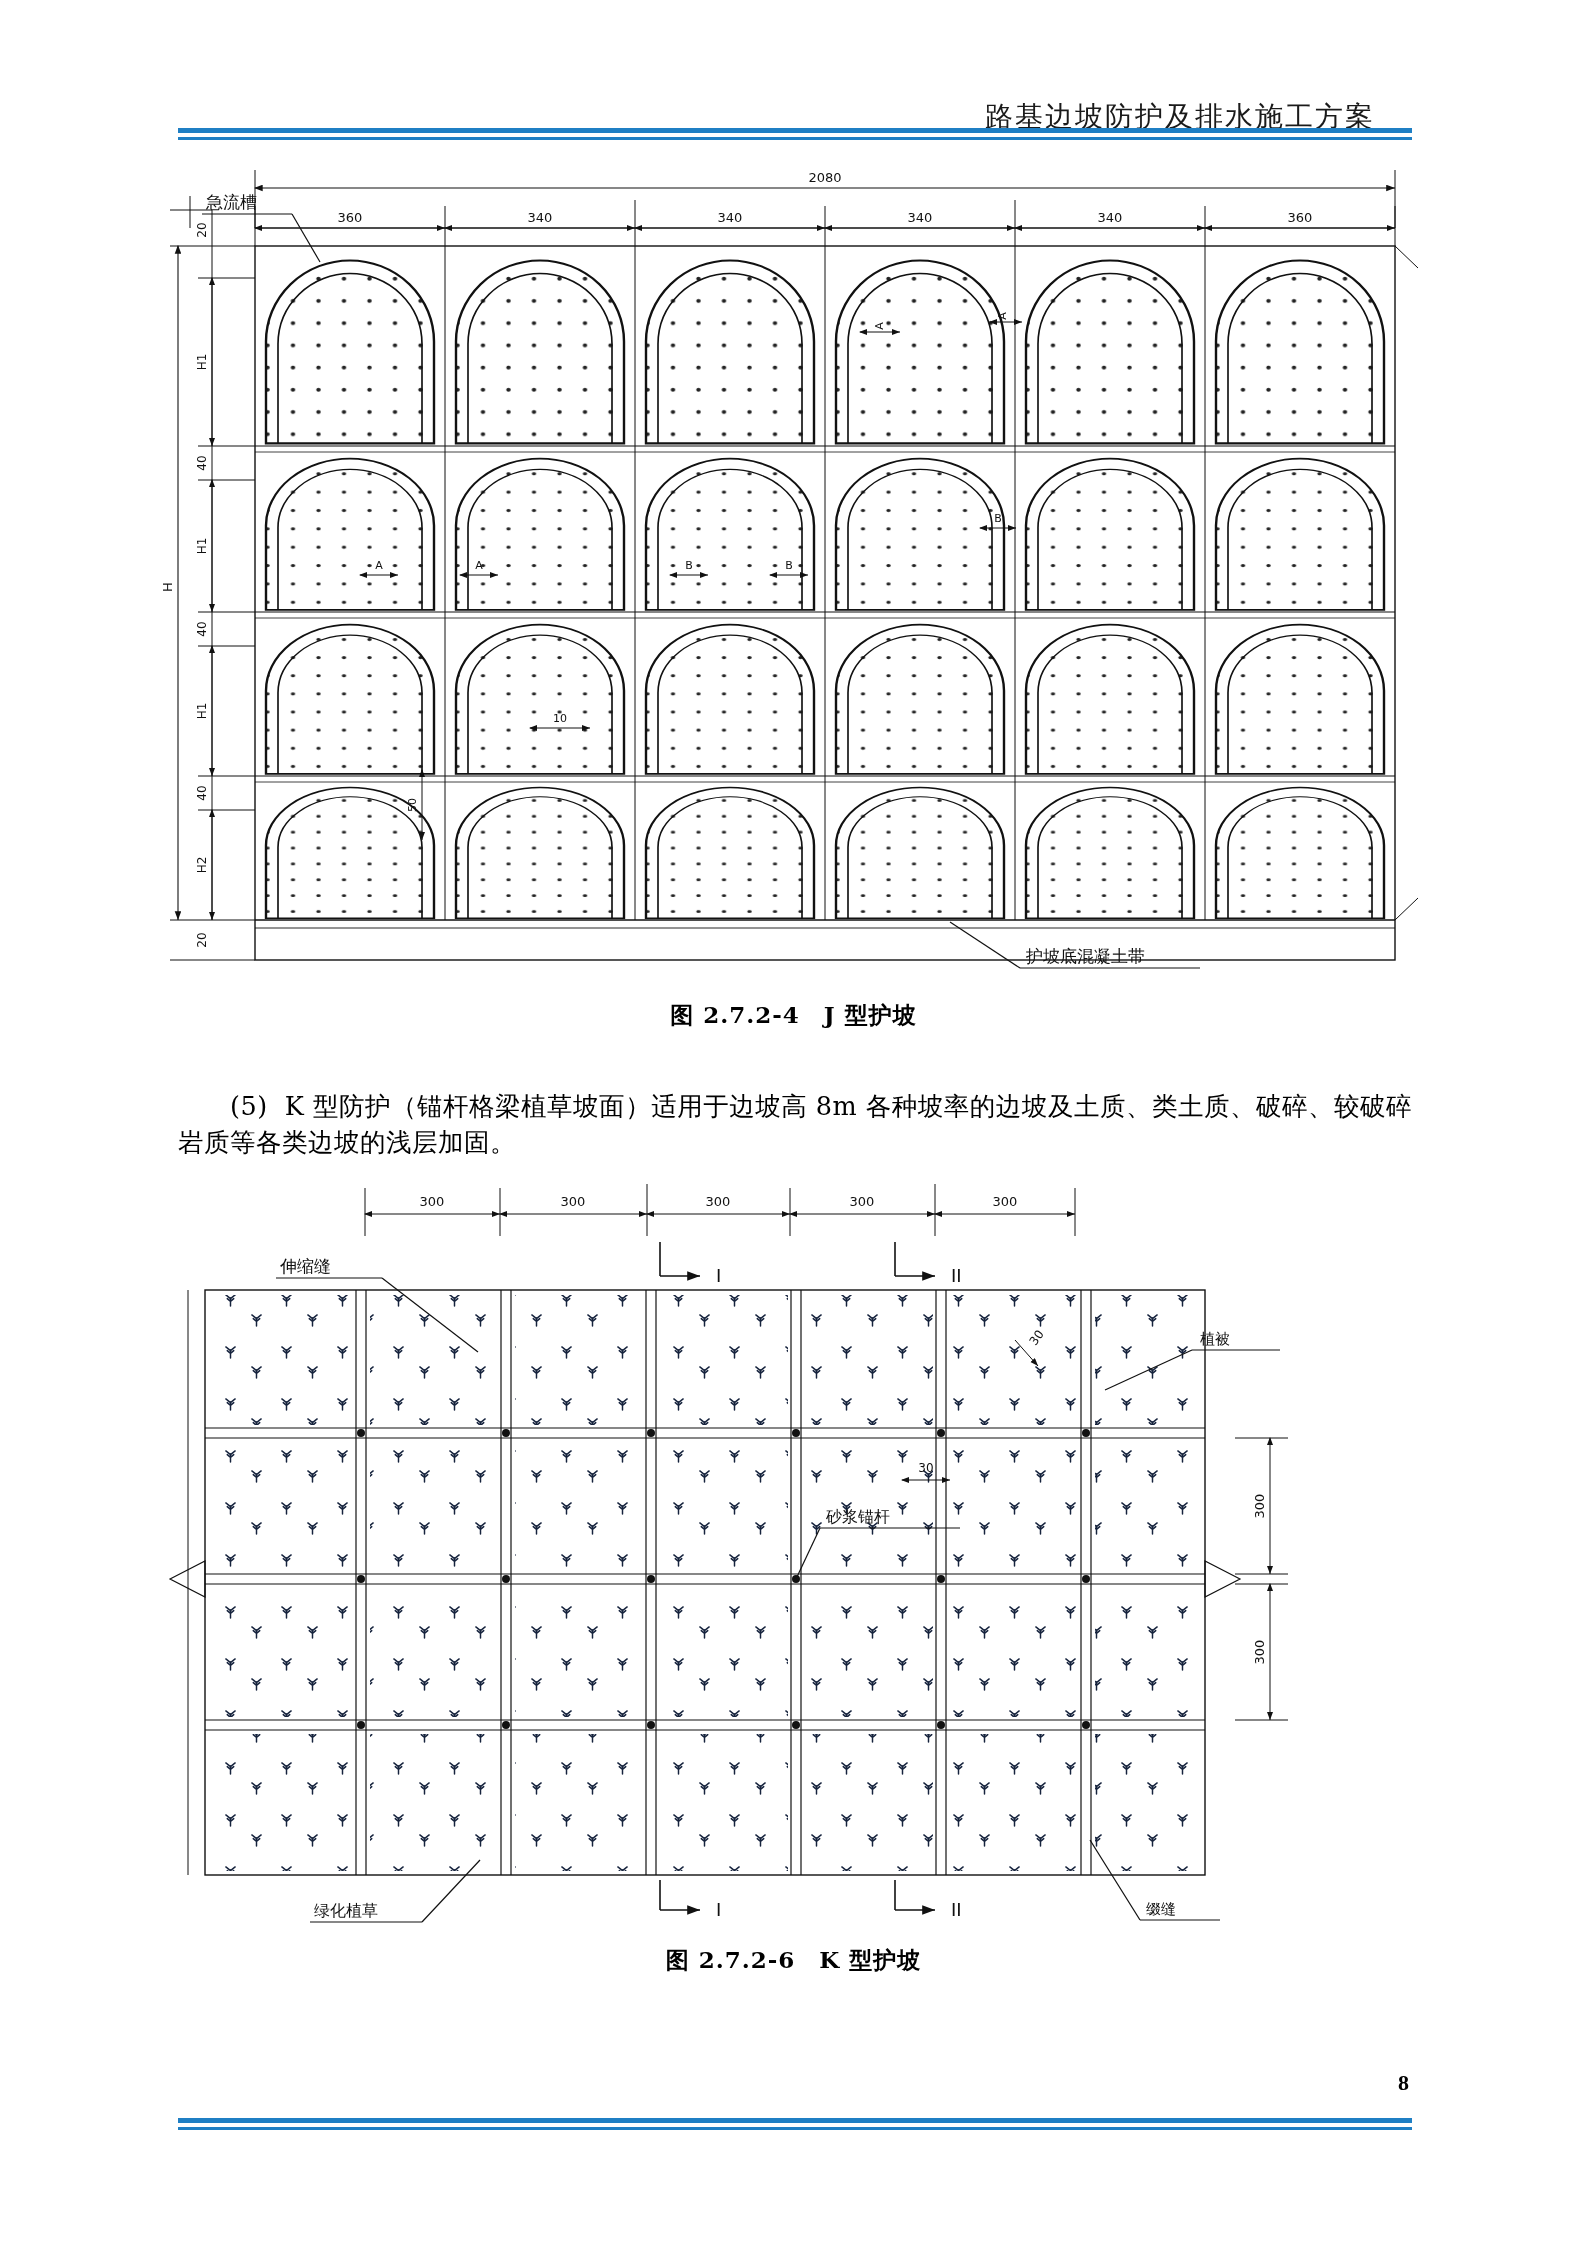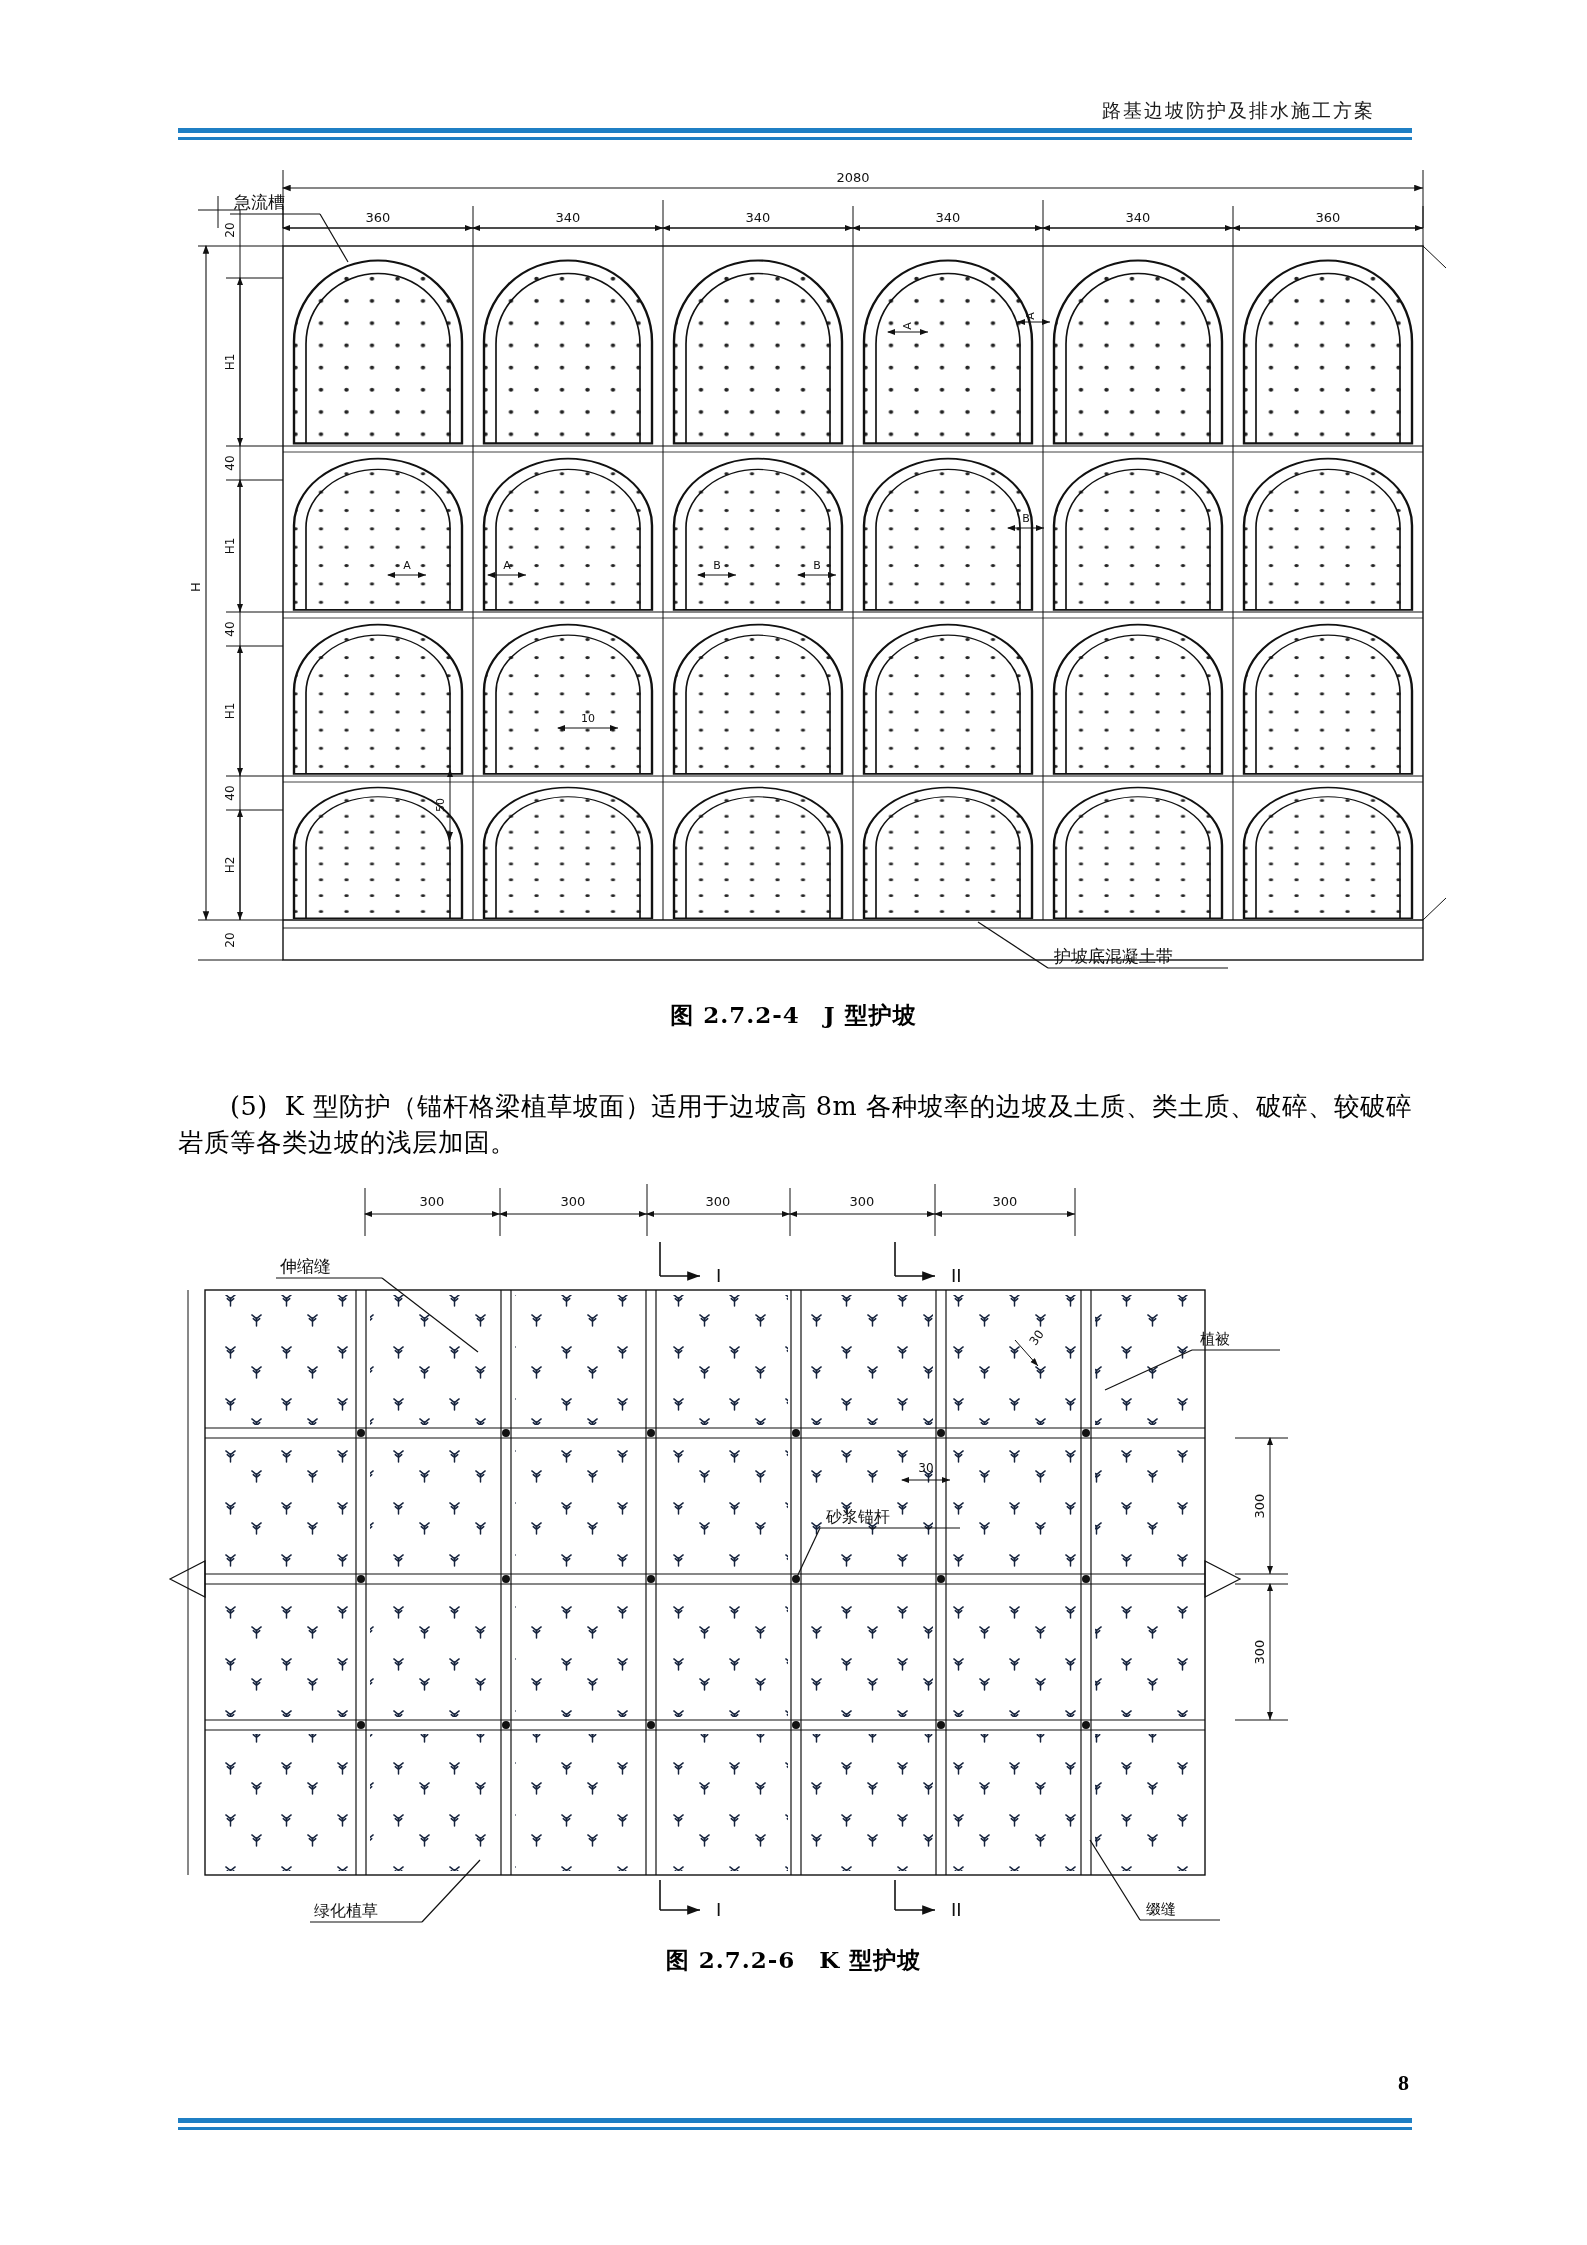--- a/index.html
+++ b/index.html
@@ -7,21 +7,21 @@
     width:1587px;height:2245px;position:relative;
     font-family:"Liberation Serif","DejaVu Serif",serif;
     color:#000;overflow:hidden;
   }
 
   
   .page{position:absolute;inset:0;background:#fff;}
 
   .hdr-text{
     position:absolute;left:0;top:98px;width:1375px;text-align:right;
-    font-size:19px;letter-spacing:2px;color:#1a1a1a;
+    font-size:28px;letter-spacing:2px;color:#1a1a1a;
     font-family:"DejaVu Serif",serif;
   }
   .hdr-rule{position:absolute;left:178px;width:1234px;background:#1F7FC4;}
   .hdr-rule.r1{top:128px;height:5px;}
   .hdr-rule.r2{top:137px;height:3px;}
 
   .ftr-rule{position:absolute;left:178px;width:1234px;background:#1F7FC4;}
   .ftr-rule.f1{top:2118px;height:5px;}
   .ftr-rule.f2{top:2127px;height:3px;}
   .page-num{position:absolute;right:178px;top:2070px;font-size:22px;font-weight:bold;}
@@ -50,21 +50,21 @@
 </style>
 </head>
 <body>
 
 <div class="page">
 
   <div class="hdr-text">路基边坡防护及排水施工方案</div>
   <div class="hdr-rule r1"></div>
   <div class="hdr-rule r2"></div>
 
-  <div class="fig" style="left:160px;top:150px;margin-left:28px;">
+  <div class="fig" style="left:160px;top:150px;">
     <svg width="1270" height="850" viewBox="0 0 1270 850">
       <defs>
         <marker id="ar" markerWidth="9" markerHeight="9" refX="8" refY="3" orient="auto">
           <path d="M0,0 L8,3 L0,6 z" fill="#111"></path>
         </marker>
         <marker id="arL" markerWidth="9" markerHeight="9" refX="1" refY="3" orient="auto">
           <path d="M8,0 L0,3 L8,6 z" fill="#111"></path>
         </marker>
         <pattern id="dots" width="17" height="17" patternUnits="userSpaceOnUse">
           <circle cx="5" cy="5" r="1.5" fill="#222"></circle>

